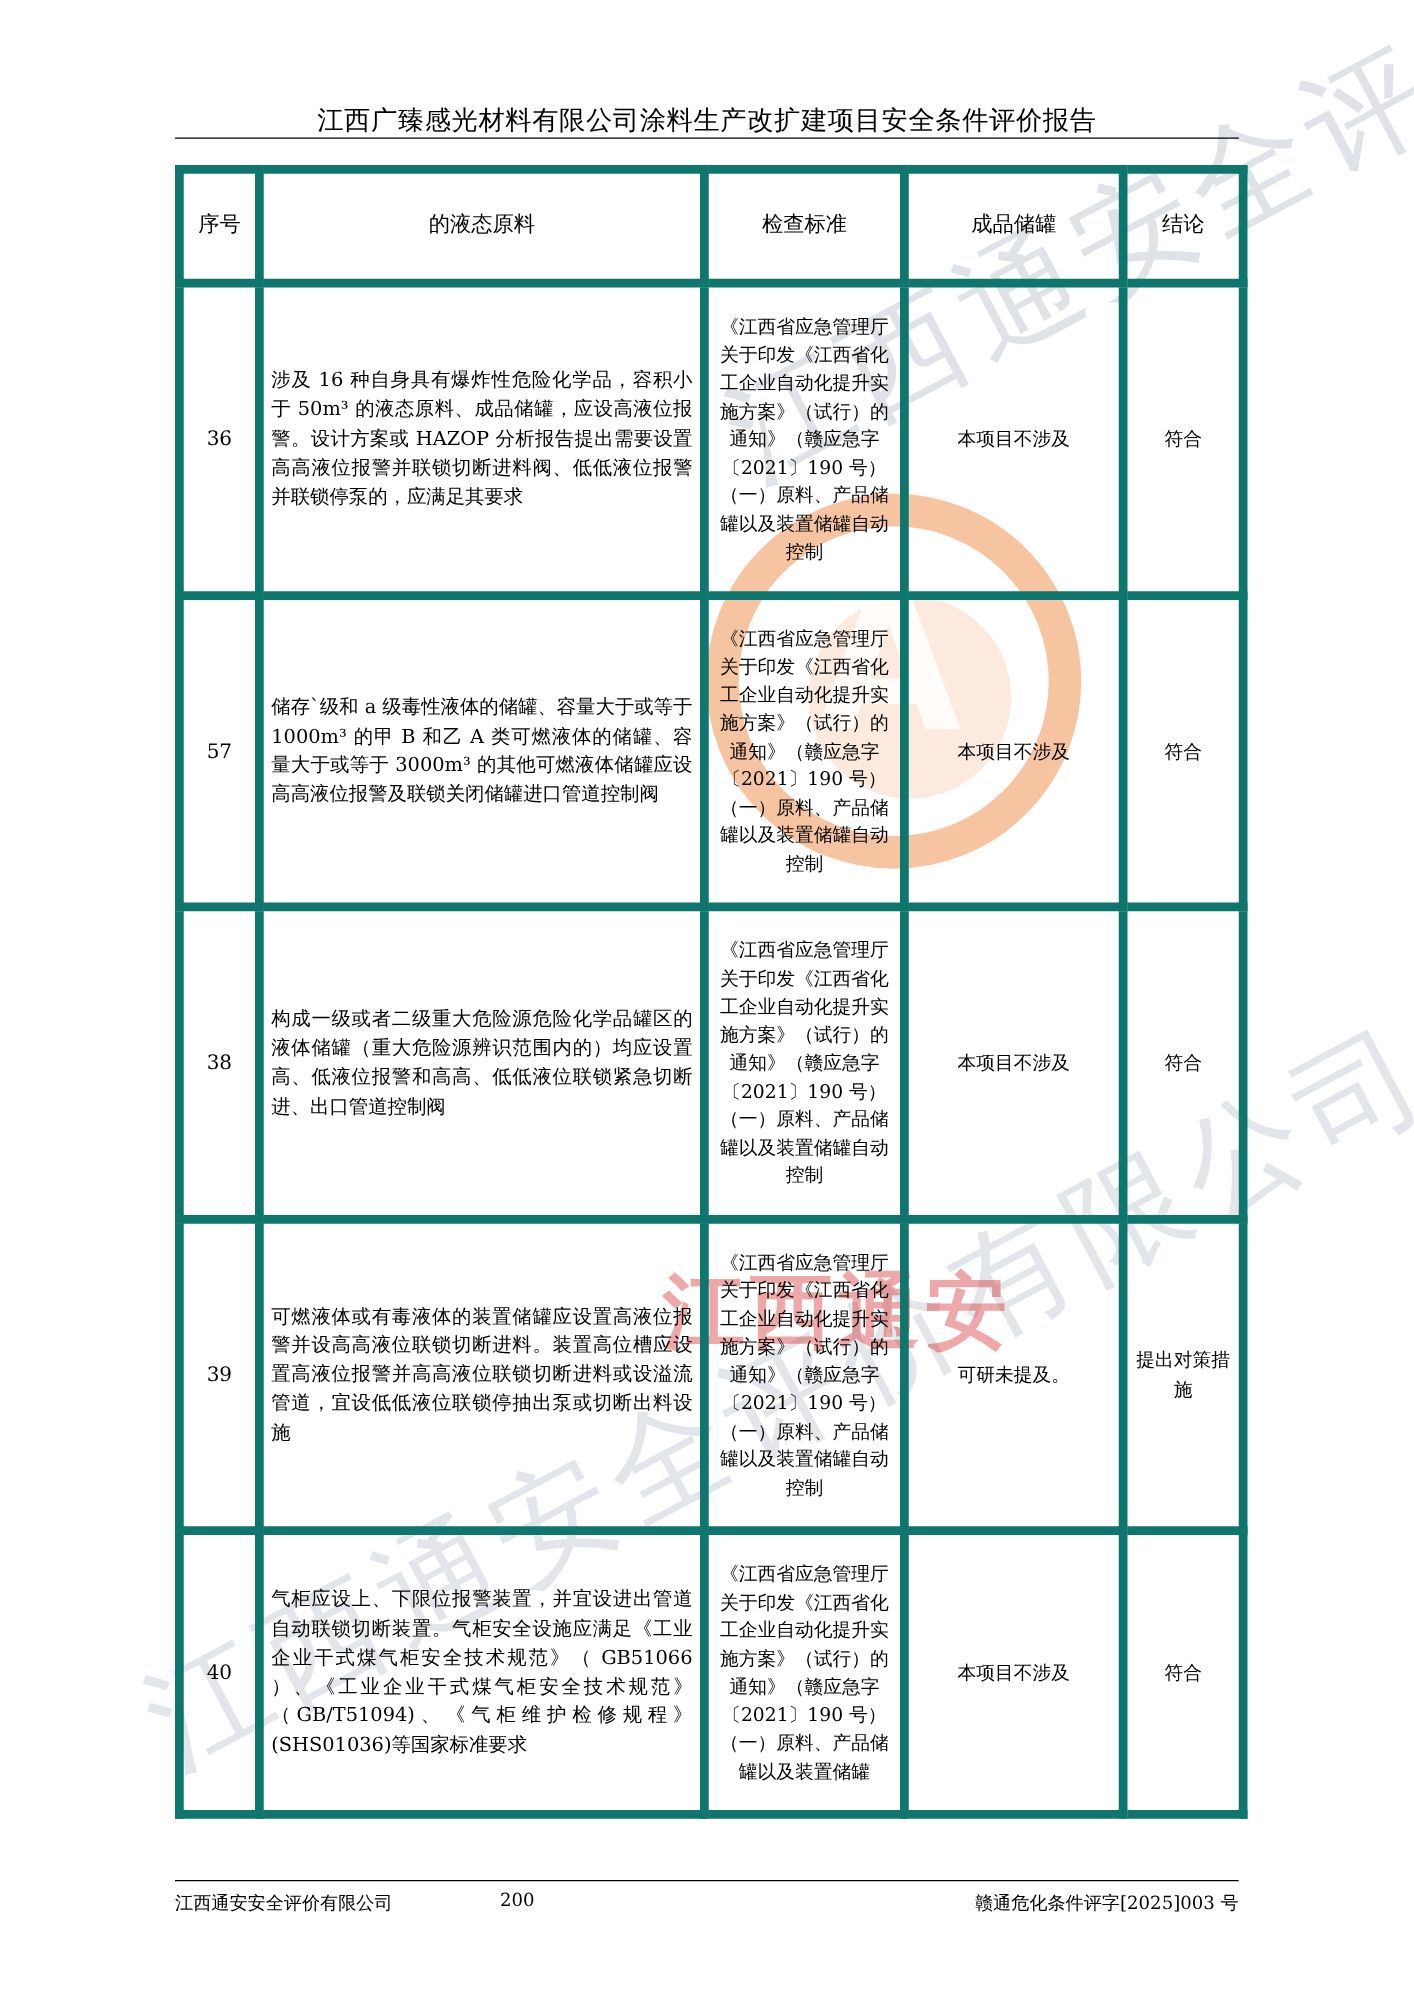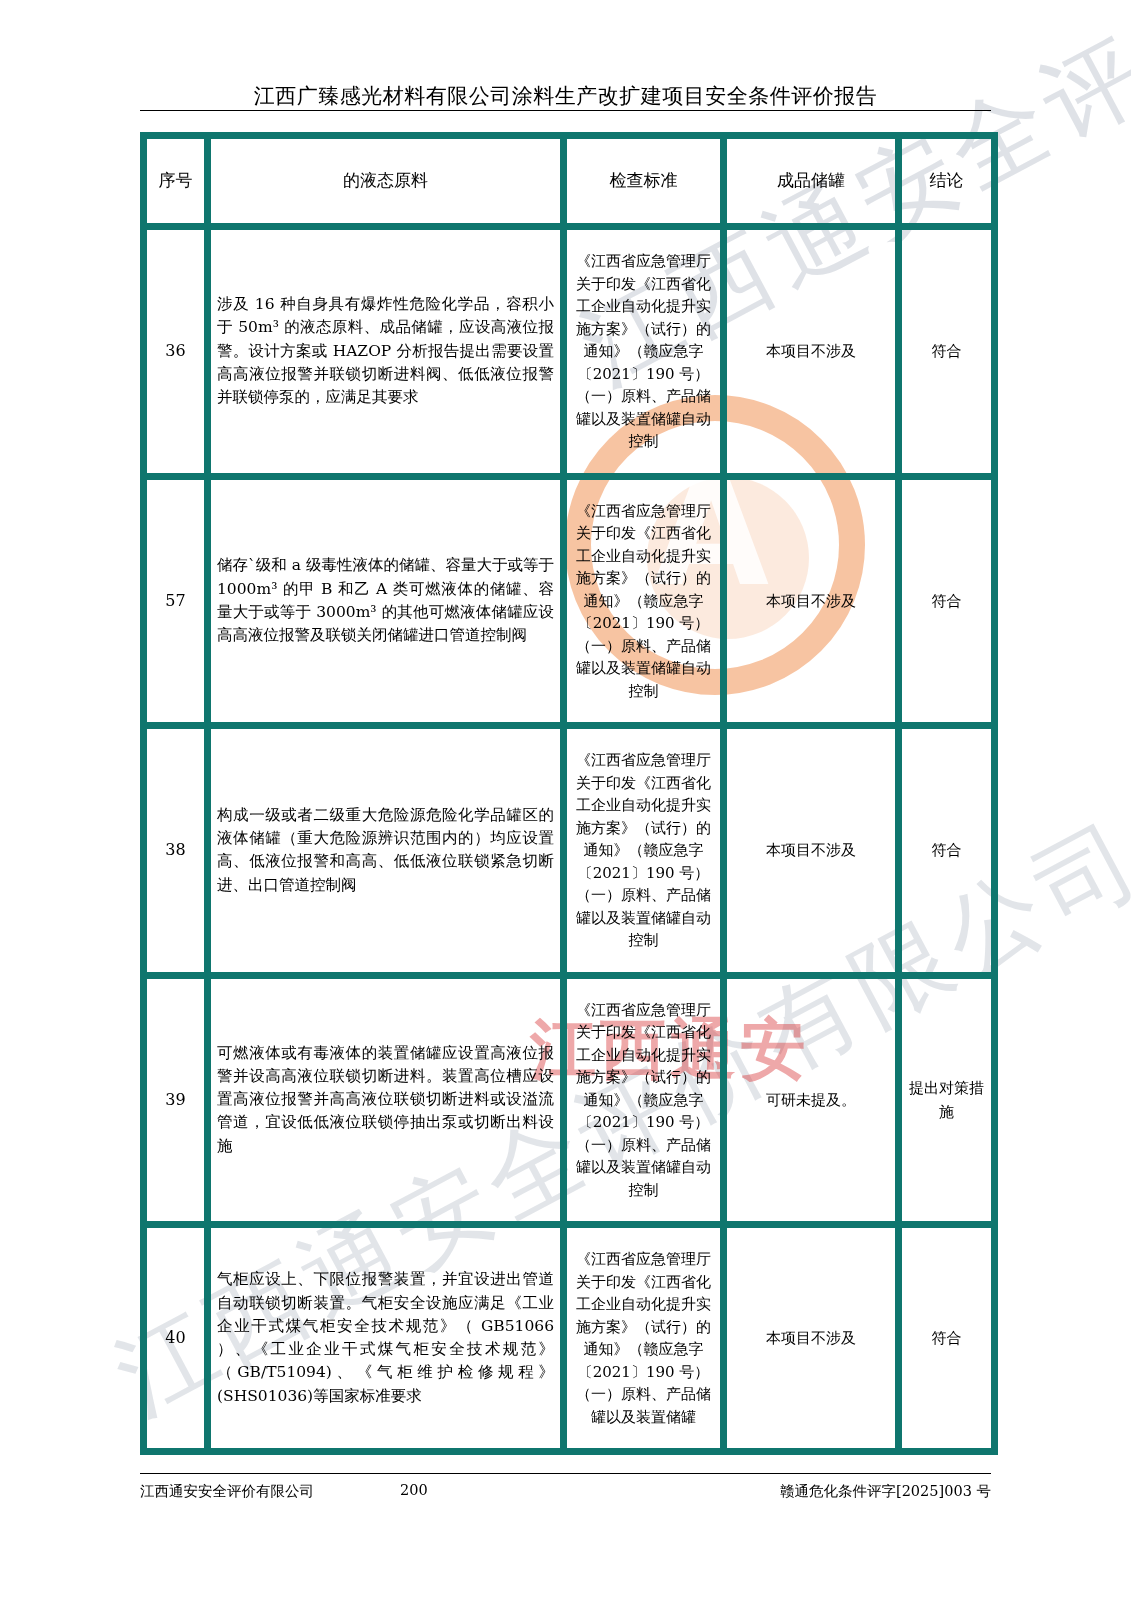--- a/index.html
+++ b/index.html
@@ -39,21 +39,21 @@
     position: absolute;
     top: 110px;
     left: 140px;
     width: 851px;
     border-top: 1.6px solid #000;
   }
 
   
   .footer {
     position: absolute;
-    top: 1473px;
+    top: 1504px;
     left: 140px;
     width: 851px;
     border-top: 1.2px solid #000;
     padding-top: 8px;
     display: flex;
     justify-content: space-between;
     font-size: 14.5px;
   }
   .footer-center {
     flex: 1;

